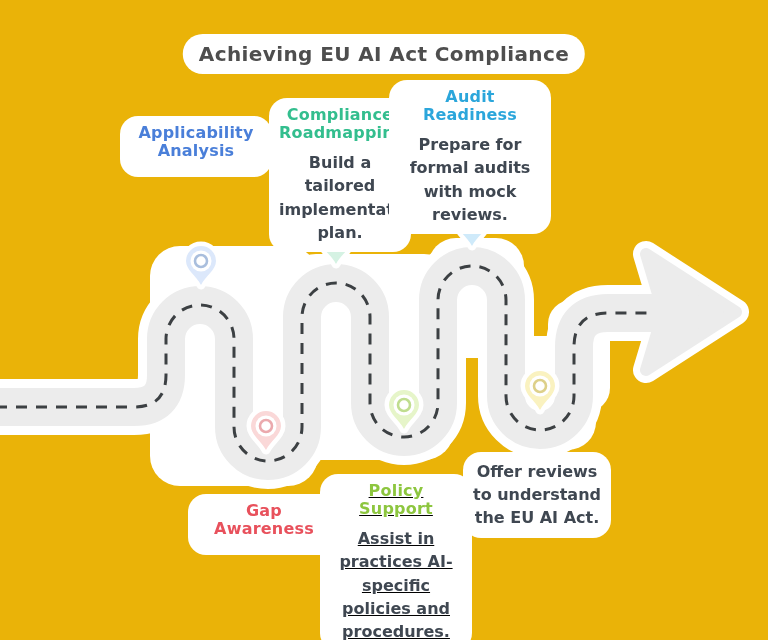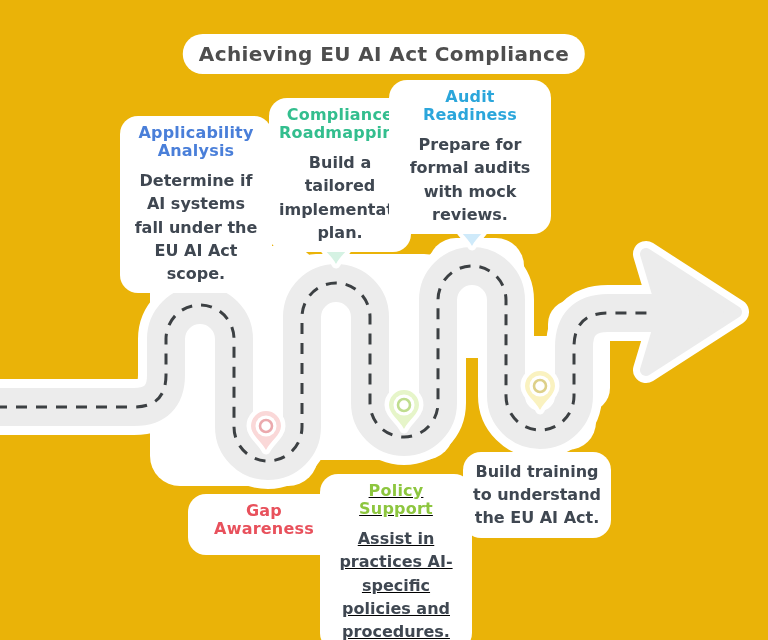--- a/index.html
+++ b/index.html
@@ -115,21 +115,20 @@
       <path class="pin-body" d="M 0 24 C -4.5 15 -15 9 -15 0 A 15 15 0 1 1 15 0 C 15 9 4.5 15 0 24 Z" fill="#FAF2C0"></path>
       <circle class="pin-core" cx="0" cy="0" r="10.5"></circle>
       <circle class="pin-ring" cx="0" cy="0" r="6" stroke="#DDD08A"></circle>
     </g>
   </svg>
 
   <div id="title-card" class="card" style="color: rgb(78, 78, 78);">Achieving EU AI Act Compliance</div>
 
   <div id="ms1" class="card">
     <div class="ms-heading" style="color: rgb(74, 127, 217);">Applicability Analysis</div>
-    <div class="ms-desc" style="color: rgb(63, 71, 81);">Determine if AI systems fall under the EU AI Act scope.</div>
   </div>
 
   <div id="ms2" class="card">
     <div class="ms-heading" style="color: rgb(51, 190, 142);">Compliance Roadmapping</div>
     <div class="ms-desc" style="color: rgb(63, 71, 81);">Build a tailored implementation plan.</div>
   </div>
 
   <div id="ms3" class="card">
     <div class="ms-heading" style="color: rgb(43, 166, 219);">Audit Readiness</div>
     <div class="ms-desc" style="color: rgb(63, 71, 81);">Prepare for formal audits with mock reviews.</div>
@@ -138,16 +137,16 @@
   <div id="ms4" class="card">
     <div class="ms-heading" style="color: rgb(232, 81, 92);">Gap Awareness</div>
   </div>
 
   <div id="ms5" class="card">
     <div class="ms-heading" style="color: rgb(141, 198, 63);">Policy Support</div>
     <div class="ms-desc" style="color: rgb(63, 71, 81);">Assist in practices AI-specific policies and procedures.</div>
   </div>
 
   <div id="ms6" class="card">
-    <div class="ms-desc" style="color: rgb(63, 71, 81);">Build training to understand the EU AI Act.</div>
+    <div class="ms-desc" style="color: rgb(63, 71, 81);">Offer reviews to understand the EU AI Act.</div>
   </div>
 
 </div>
 
 </body></html>

